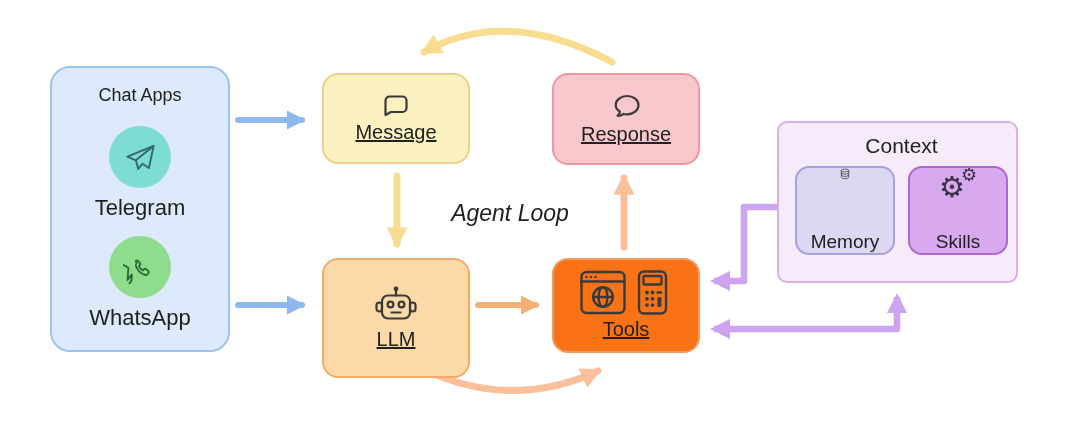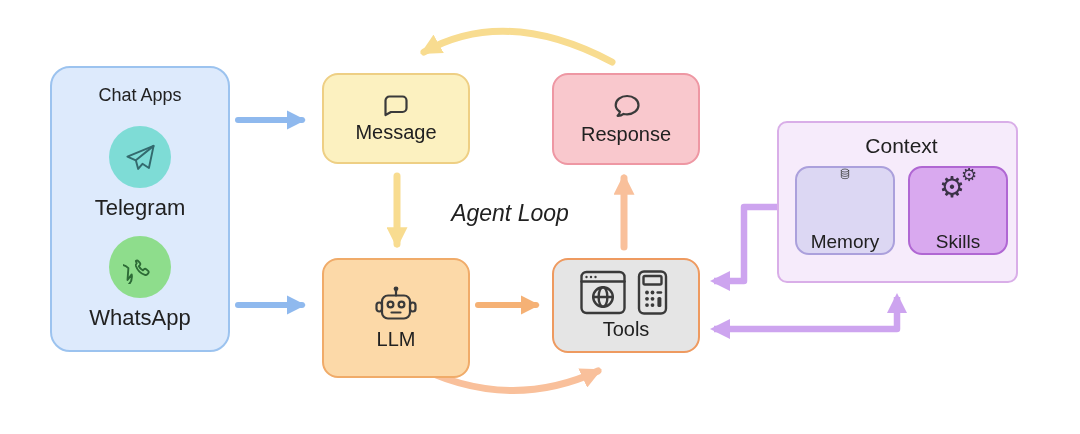--- a/index.html
+++ b/index.html
@@ -17,27 +17,27 @@
     display:flex;flex-direction:column;align-items:center;
   }
   .chat-title{font-size:18px;margin-top:17px;}
   .app-circle{width:62px;height:62px;border-radius:50%;display:flex;align-items:center;justify-content:center;}
   .tg-circle{background:#7edcd6;margin-top:20px;}
   .wa-circle{background:#8edd8c;margin-top:15px;}
   .app-label{font-size:22px;margin-top:7px;}
   
   .node{
     position:absolute;border-radius:16px;box-sizing:border-box;
-    display:flex;flex-direction:column;align-items:center;justify-content:center;gap:3px;
+    display:flex;flex-direction:column;align-items:center;justify-content:center;gap:3px;text-decoration:underline;
   }
   .node-label{font-size:20px;}
   .message{left:322px;top:73px;width:148px;height:91px;background:#fcf1c0;border:2.5px solid #eecf84;}
   .response{left:552px;top:73px;width:148px;height:92px;background:#f9c8cd;border:2.5px solid #ee97a3;}
   .llm{left:322px;top:258px;width:148px;height:120px;background:#fcd9a8;border:2.5px solid #f0ab69;}
-  .tools{left:552px;top:258px;width:148px;height:95px;background:#e5e5e5;border:2.5px solid #ee9a60;}
+  .tools{left:552px;top:258px;width:148px;height:95px;background:#f97316;border:2.5px solid #ee9a60;}
   .tool-icons{display:flex;align-items:center;}
   
   .agent-loop{left:430px;top:200px;width:160px;text-align:center;font-size:23px;font-style:italic;}
   
   .context{
     left:777px;top:121px;width:241px;height:162px;border-radius:10px;
     background:#f6ebfb;border:2px solid #d9aee8;box-sizing:border-box;padding-left:8px;
   }
   .context-title{text-align:center;font-size:21px;margin-top:11px;}
   .context-row{display:flex;justify-content:center;gap:13px;margin-top:8px;}

